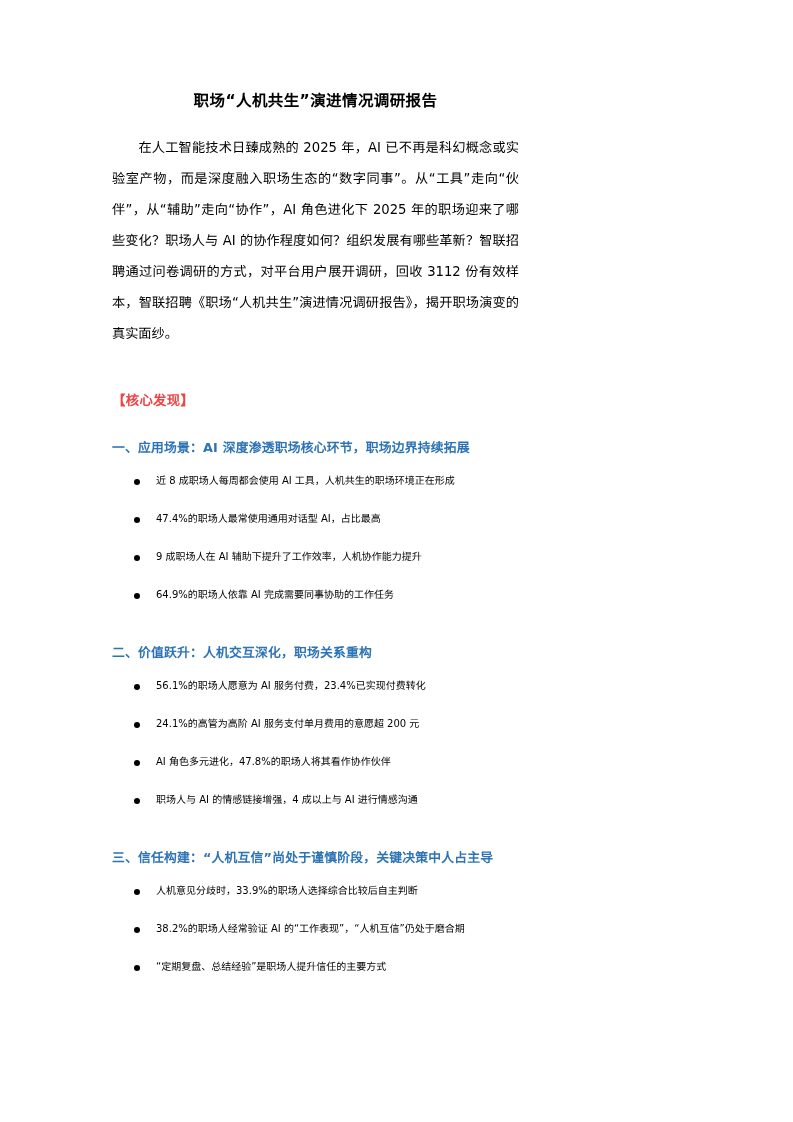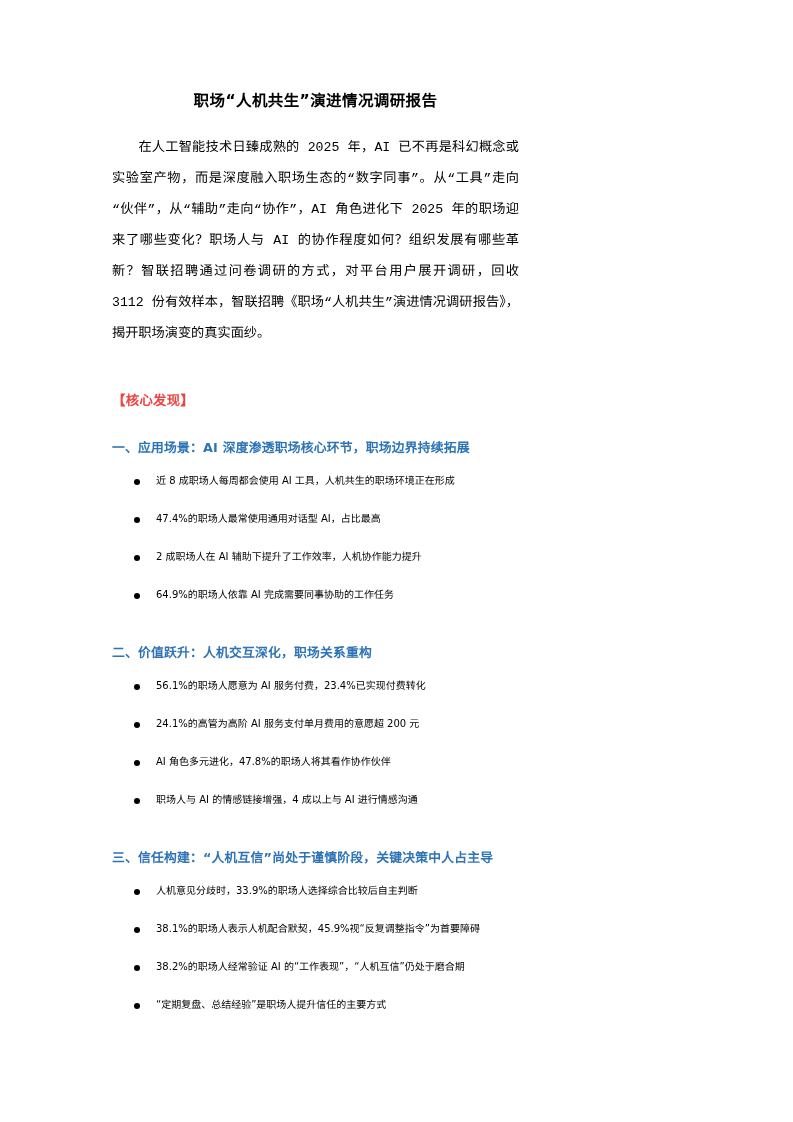--- a/index.html
+++ b/index.html
@@ -33,21 +33,20 @@
     color: #000;
   }
   .intro {
     font-size: 13.2px;
     line-height: 2.35;
     text-align: justify;
     text-justify: inter-ideograph;
     text-indent: 2em;
     margin: 0;
     color: #000;
-    font-family: Liberation Mono, monospace;
   }
   .section-gap {
     height: 40px;
   }
   .core-heading {
     font-size: 13.4px;
     font-weight: bold;
     color: #ef4444;
     margin: 0 0 14px 0;
     letter-spacing: 0.3px;
@@ -96,38 +95,37 @@
 
   <div class="section-gap"></div>
 
   <div class="core-heading">【核心发现】</div>
 
   <div class="group">
     <div class="sub-heading">一、应用场景：AI 深度渗透职场核心环节，职场边界持续拓展</div>
     <ul class="bullets">
       <li>近 8 成职场人每周都会使用 AI 工具，人机共生的职场环境正在形成</li>
       <li>47.4%的职场人最常使用通用对话型 AI，占比最高</li>
-      <li>2 成职场人在 AI 辅助下提升了工作效率，人机协作能力提升</li>
+      <li>9 成职场人在 AI 辅助下提升了工作效率，人机协作能力提升</li>
       <li>64.9%的职场人依靠 AI 完成需要同事协助的工作任务</li>
     </ul>
   </div>
 
   <div class="group">
     <div class="sub-heading">二、价值跃升：人机交互深化，职场关系重构</div>
     <ul class="bullets">
       <li>56.1%的职场人愿意为 AI 服务付费，23.4%已实现付费转化</li>
       <li>24.1%的高管为高阶 AI 服务支付单月费用的意愿超 200 元</li>
       <li>AI 角色多元进化，47.8%的职场人将其看作协作伙伴</li>
       <li>职场人与 AI 的情感链接增强，4 成以上与 AI 进行情感沟通</li>
     </ul>
   </div>
 
   <div class="group">
     <div class="sub-heading">三、信任构建：“人机互信”尚处于谨慎阶段，关键决策中人占主导</div>
     <ul class="bullets">
       <li>人机意见分歧时，33.9%的职场人选择综合比较后自主判断</li>
-      <li>38.1%的职场人表示人机配合默契，45.9%视“反复调整指令”为首要障碍</li>
       <li>38.2%的职场人经常验证 AI 的“工作表现”，“人机互信”仍处于磨合期</li>
       <li>“定期复盘、总结经验”是职场人提升信任的主要方式</li>
     </ul>
   </div>
 
 </div>
 
 </body></html>

